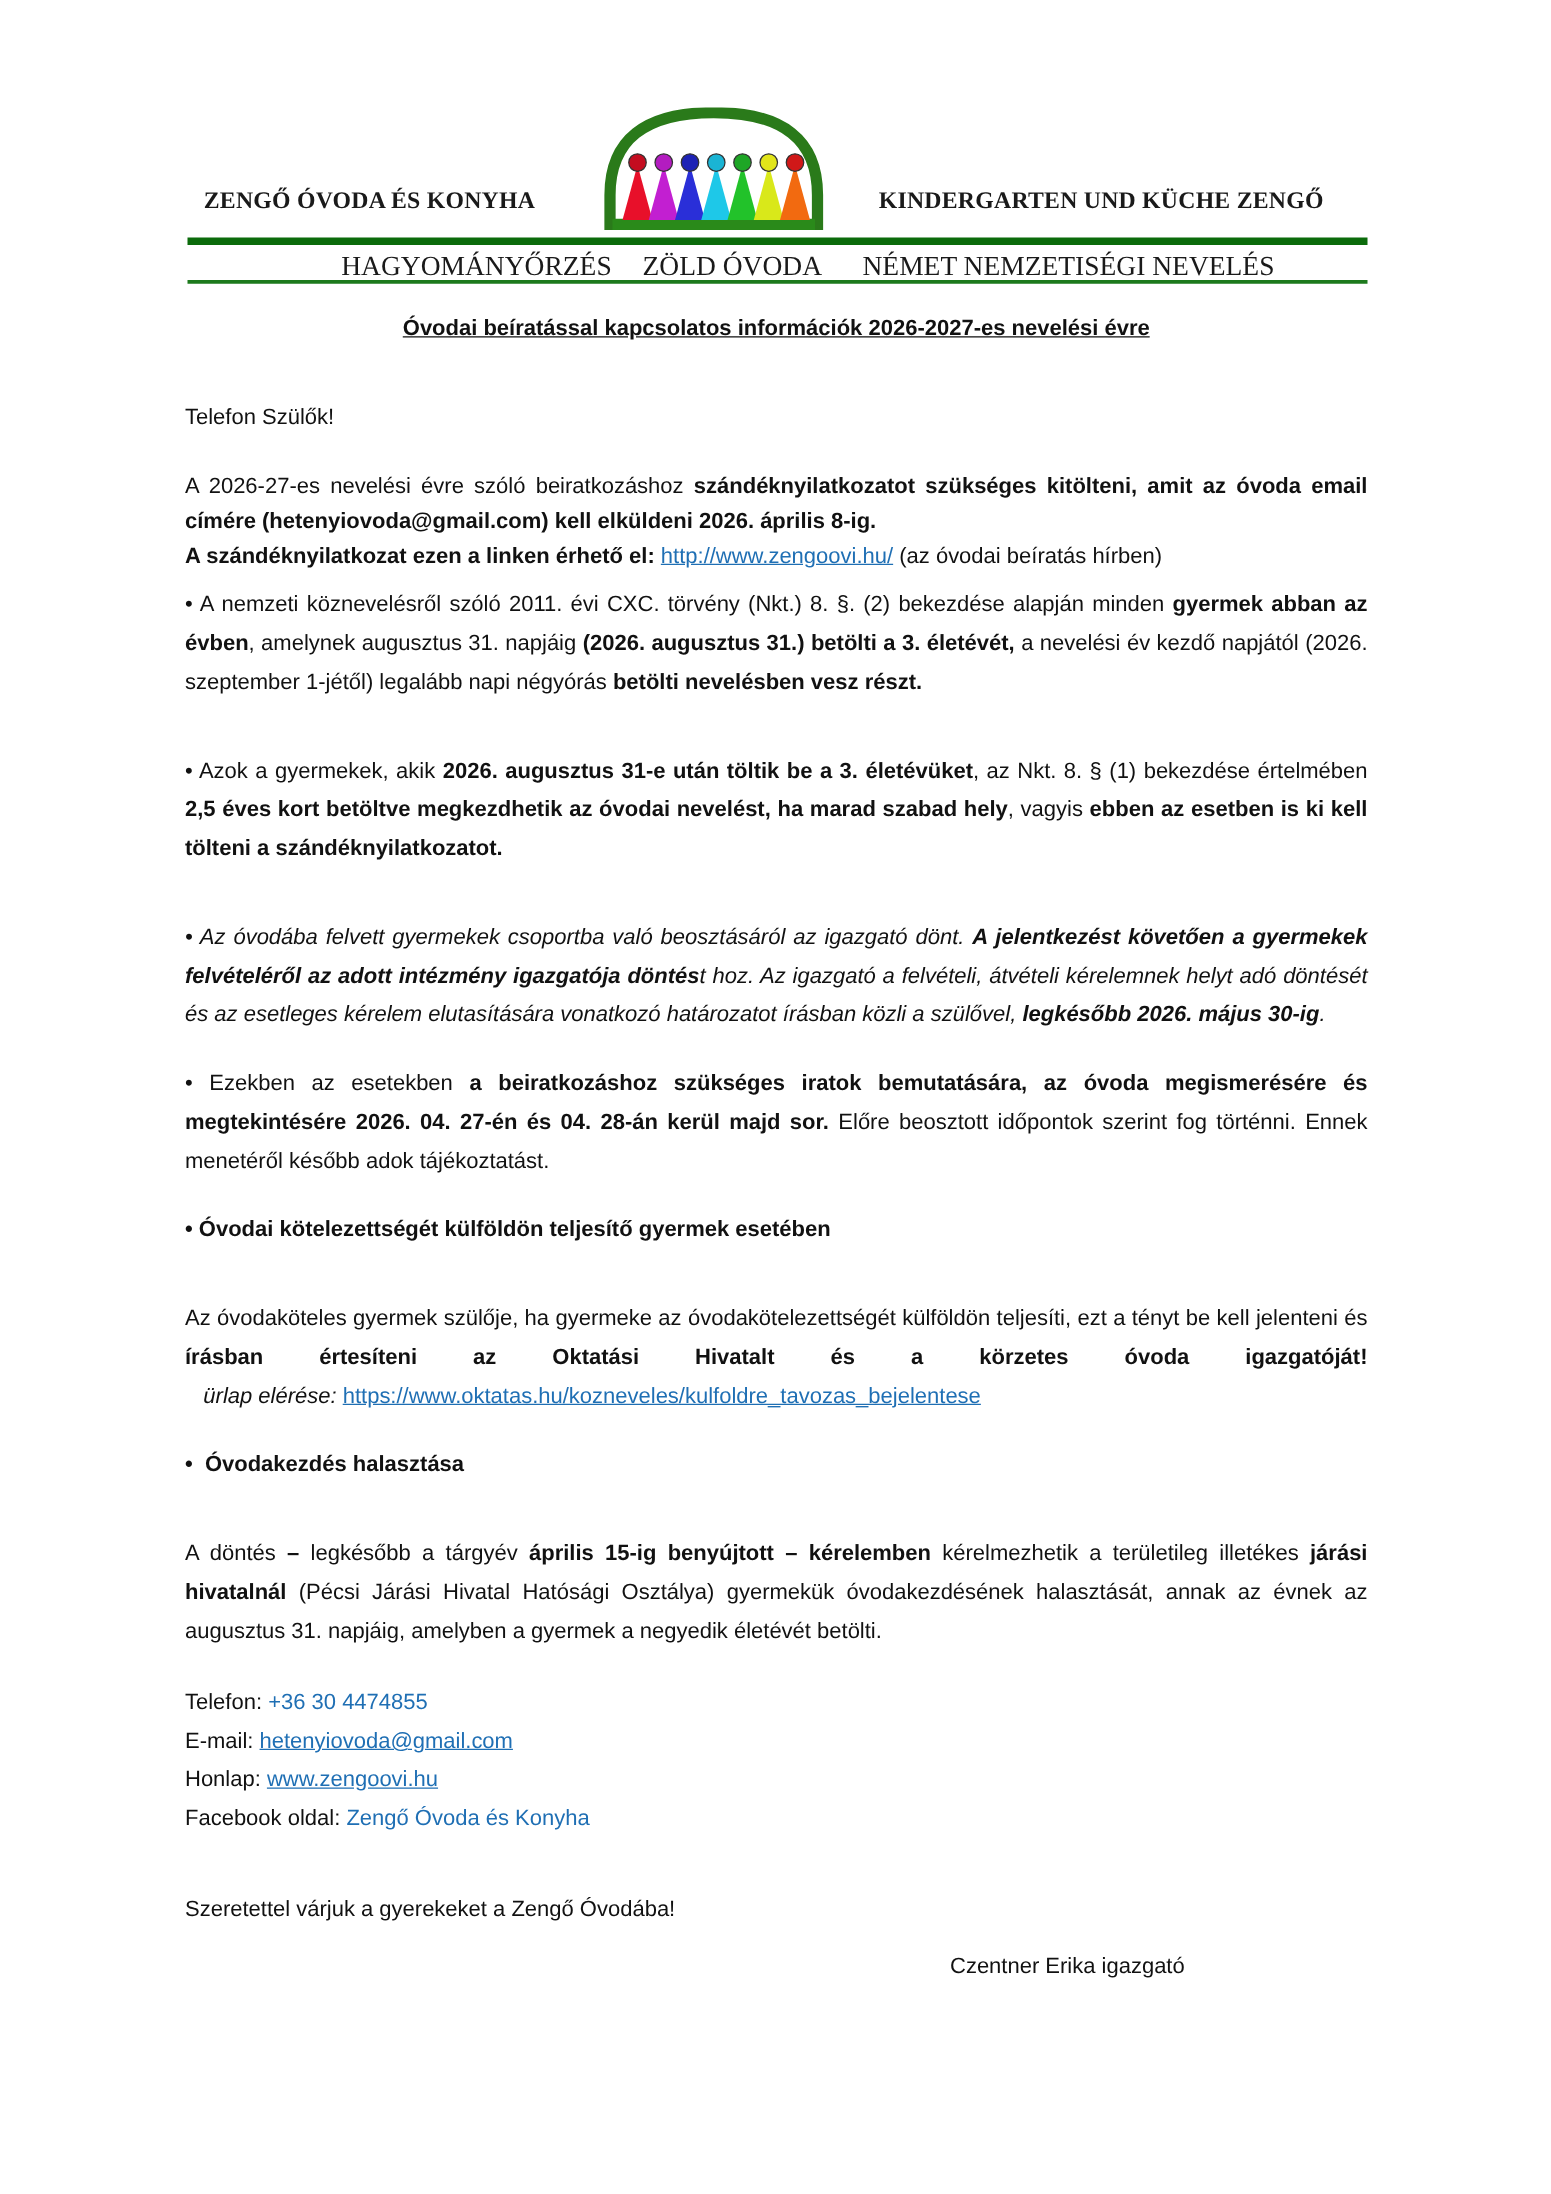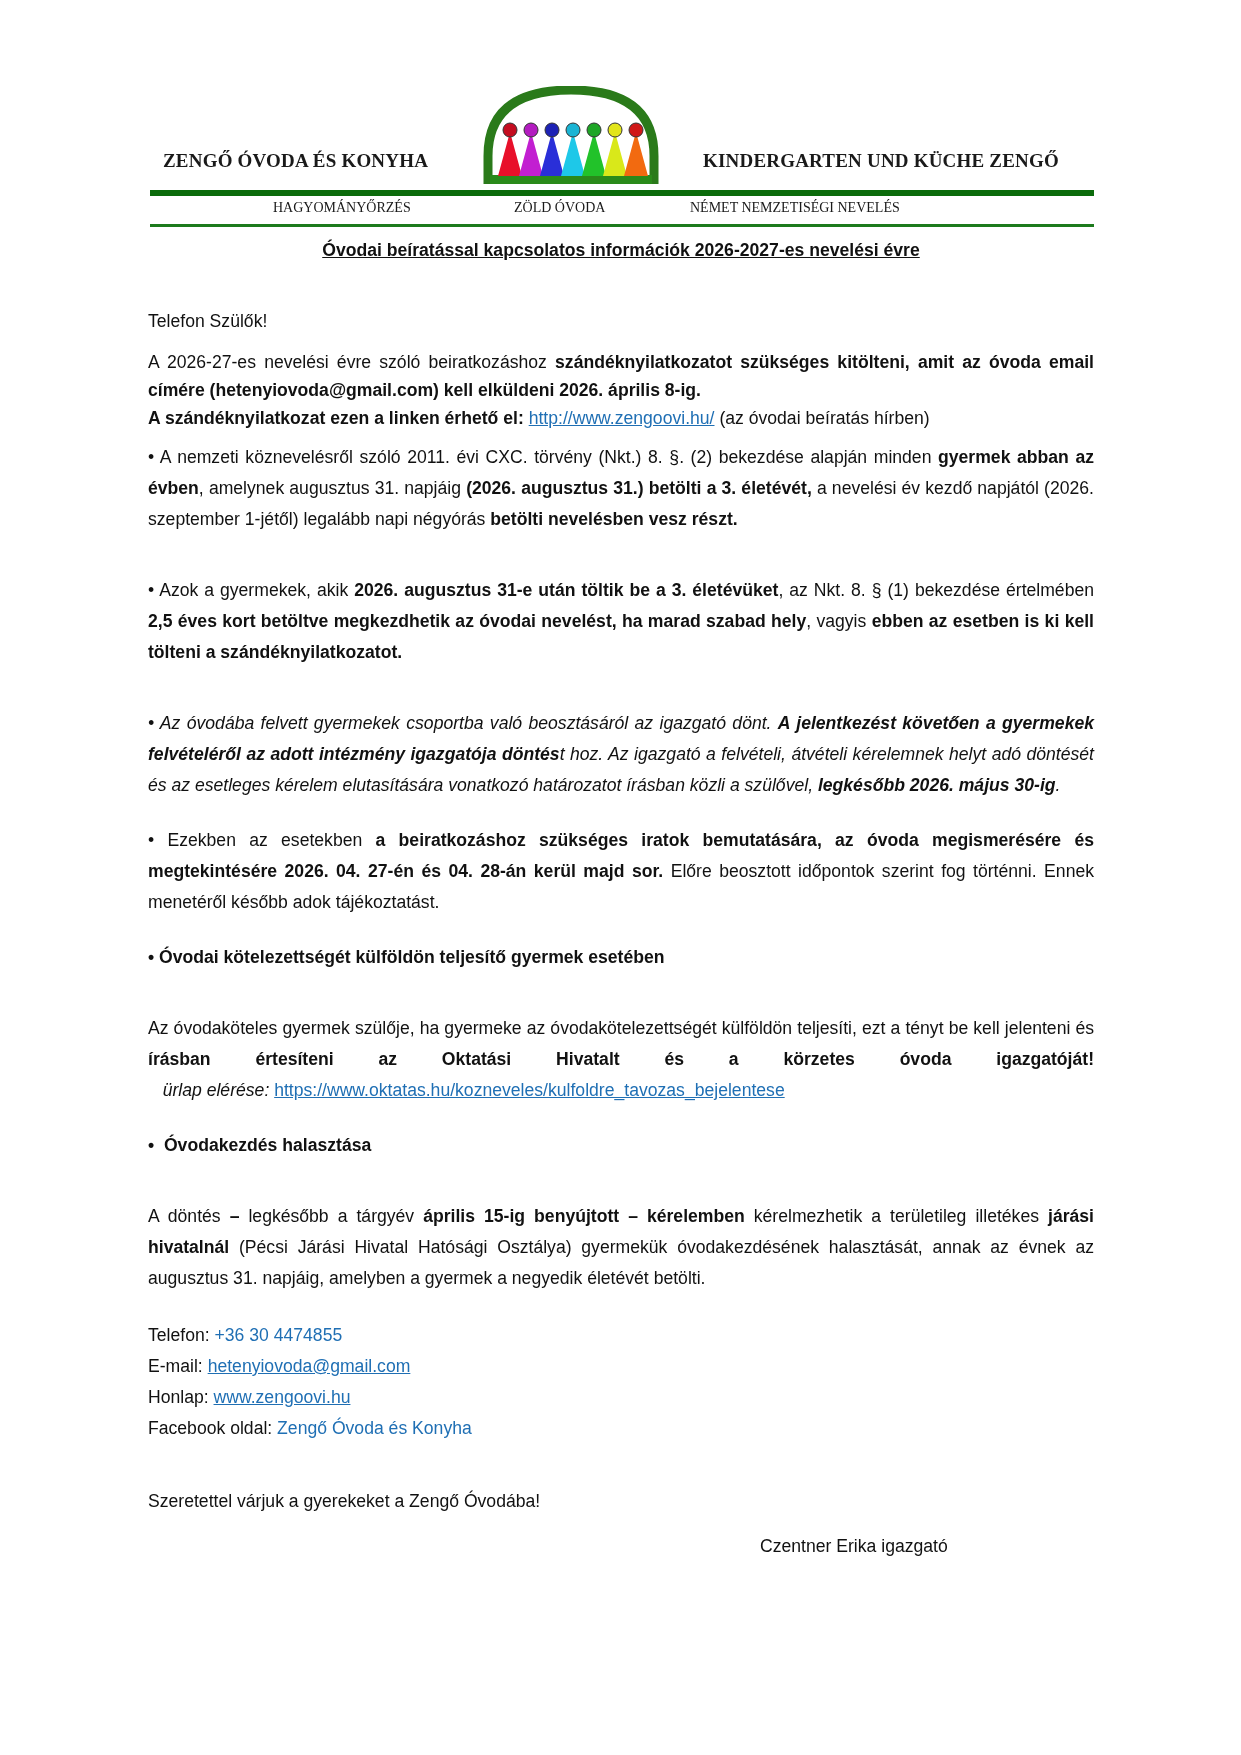--- a/index.html
+++ b/index.html
@@ -12,37 +12,37 @@
       font-family: "Liberation Serif", "DejaVu Serif", serif;
       font-weight: bold; font-size: 19px; letter-spacing: 0.2px; color: #1a1a1a;
     }
     .hdr-left { left: 163px; }
     .hdr-right { left: 703px; }
     .logo { position: absolute; left: 476px; top: 86px; width: 190px; height: 100px; }
     .rule-thick { position: absolute; left: 150px; width: 944px; top: 190px; height: 6px; background: #0b6b0b; }
     .rule-thin  { position: absolute; left: 150px; width: 944px; top: 224px; height: 3px; background: #1d7a1d; }
     .subhdr {
       position: absolute; top: 198px; left: 150px; width: 944px; height: 26px;
-      font-family: "Liberation Serif", "DejaVu Serif", serif; font-size: 14px; color: #1a1a1a;
+      font-family: "Liberation Serif", "DejaVu Serif", serif; font-size: 22px; color: #1a1a1a;
     }
     .subhdr span { position: absolute; top: 2px; white-space: nowrap; }
     .sub1 { left: 123px; } .sub2 { left: 364px; } .sub3 { left: 540px; }
 
     
     .doc {
       position: absolute; left: 148px; top: 236px; width: 946px;
       font-family: "Liberation Sans", "DejaVu Sans", sans-serif; font-size: 17.6px; line-height: 31px; color: #111;
     }
     .title {
-      text-align: center; font-weight: bold; text-decoration: underline; font-size: 17.6px; line-height: 28px; margin: 0;
+      text-align: center; font-weight: bold; text-decoration: underline; font-size: 17.6px; line-height: 28px; margin: 12px;
     }
     p { margin: 0; }
     .j { text-align: justify; text-align-last: left; margin-top: 40px; }
     .greet { margin-top: 42px; }
-    .intro { margin-top: 11px; line-height: 28px; }
+    .intro { margin-top: 25px; line-height: 28px; }
     .bul1 { margin-top: 10px; }
     .bul3 { font-style: italic; }
     .bul4 { margin-top: 24px; }
     .sec5 { margin-top: 24px; }
     .sec6 { margin-top: 24px; }
     .contacts { margin-top: 26px; }
     .contact-title { font-weight: bold; font-style: italic; text-decoration: underline; margin-bottom: 10px; }
     .closing { margin-top: 42px; }
     .signature { margin-top: 14px; padding-left: 612px; }
     b { font-weight: bold; }

